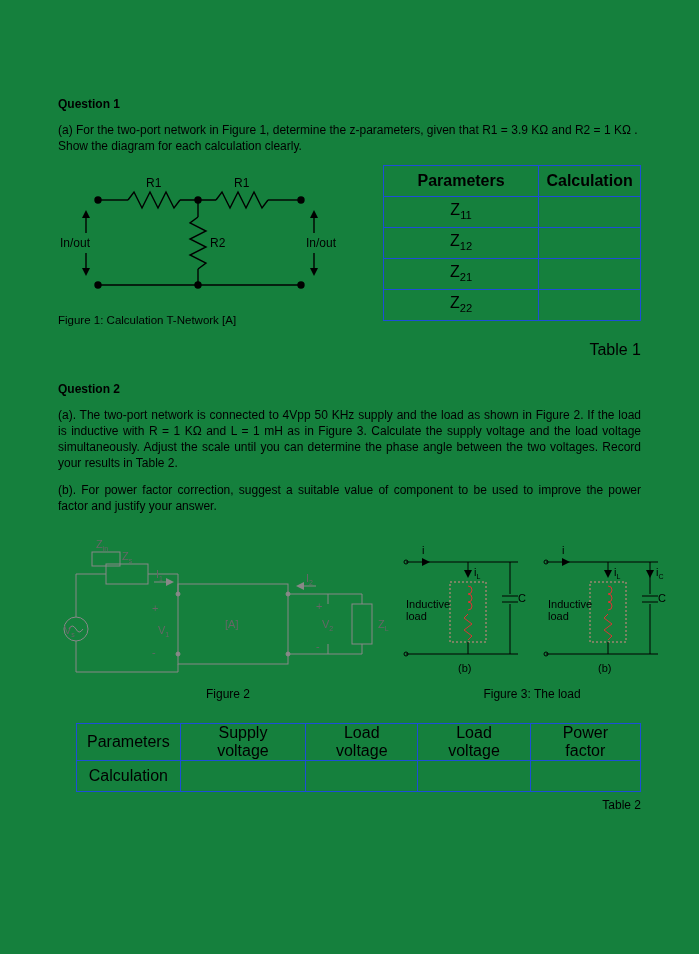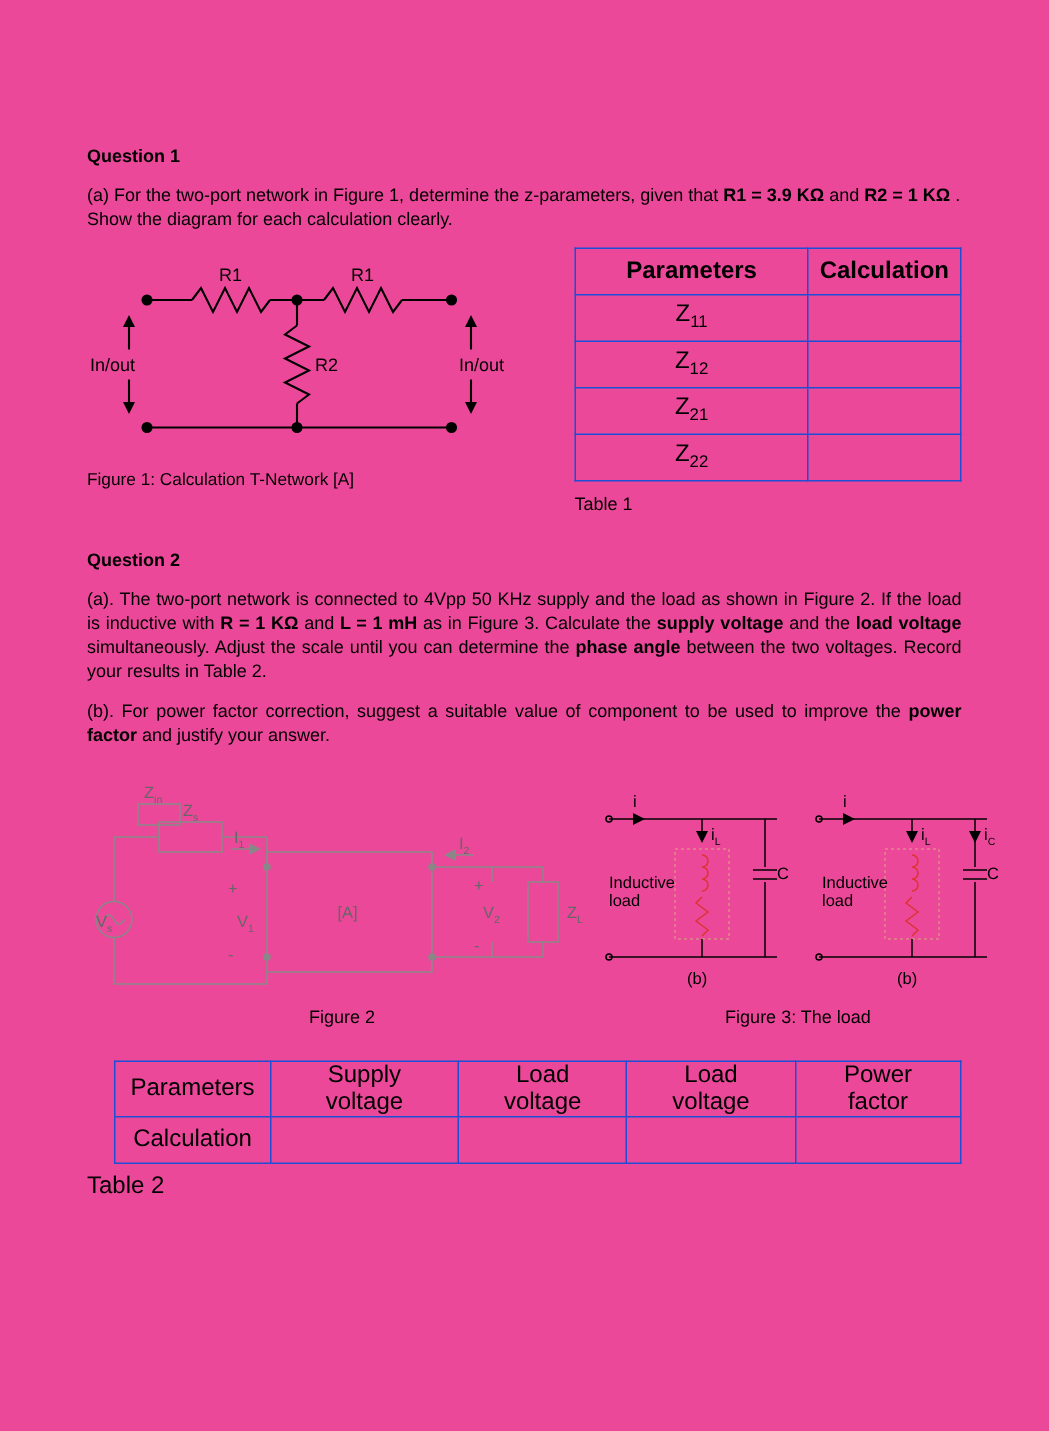--- a/index.html
+++ b/index.html
@@ -1,47 +1,47 @@
 <!DOCTYPE html>
 <html><head>
 <meta charset="utf-8">
 <style>
   html, body { margin: 0; padding: 0; background: #000; }
   .page {
-    width: 699px; height: 954px; background: #ec4899; position: relative;
+    width: 699px; height: 954px; background: #15803d; position: relative;
     font-family: Arial, Helvetica, sans-serif; font-size: 12px; color: #000;
     box-sizing: border-box; padding: 96px 58px 30px 58px;
   }
   .section-heading { font-weight: 700; margin: 0 0 10px 0; }
   p { margin: 0 0 10px 0; line-height: 1.35; }
-  .bold { font-weight: 700; }
+  .bold { font-weight: 400; }
 
   .row-q1 { display: flex; justify-content: space-between; align-items: flex-start; margin-top: 8px; }
   .fig1 { width: 290px; }
   .fig-caption { font-size: 11.5px; margin-top: 6px; }
 
   table { border-collapse: collapse; }
   table td, table th { border: 1px solid #1d4ed8; font-size: 16px; text-align: center; vertical-align: middle; }
 
   .tbl1 { width: 258px; }
   .tbl1 th { height: 28px; }
   .tbl1 td { height: 28px; }
   .tbl1 .param-col { width: 158px; }
   .tbl1 .calc-col { width: 100px; }
-  .tbl1-caption { text-align: left; width: 258px; margin-top: 8px; font-size: 12px; }
+  .tbl1-caption { text-align: right; width: 258px; margin-top: 20px; font-size: 16px; }
 
   .q2-figs { display: flex; justify-content: space-between; margin-top: 20px; }
   .fig2 { width: 340px; }
   .fig3 { width: 268px; }
   .fig2-caption, .fig3-caption { text-align: center; font-size: 12px; margin-top: 0; }
 
   .tbl2 { margin: 22px 0 0 18px; }
   .tbl2 th, .tbl2 td { height: 30px; padding: 0 10px; font-weight: 400; }
   .tbl2 th { font-weight: 400; }
-  .tbl2-caption { text-align: left; margin-top: 6px; font-size: 16px; }
+  .tbl2-caption { text-align: right; margin-top: 6px; font-size: 12px; }
 
   sub { font-size: 0.7em; }
 
   
   .svg-text { font: 12px Arial; }
   .svg-text-sm { font: 11px Arial; }
 </style>
 </head>
 <body>
 

